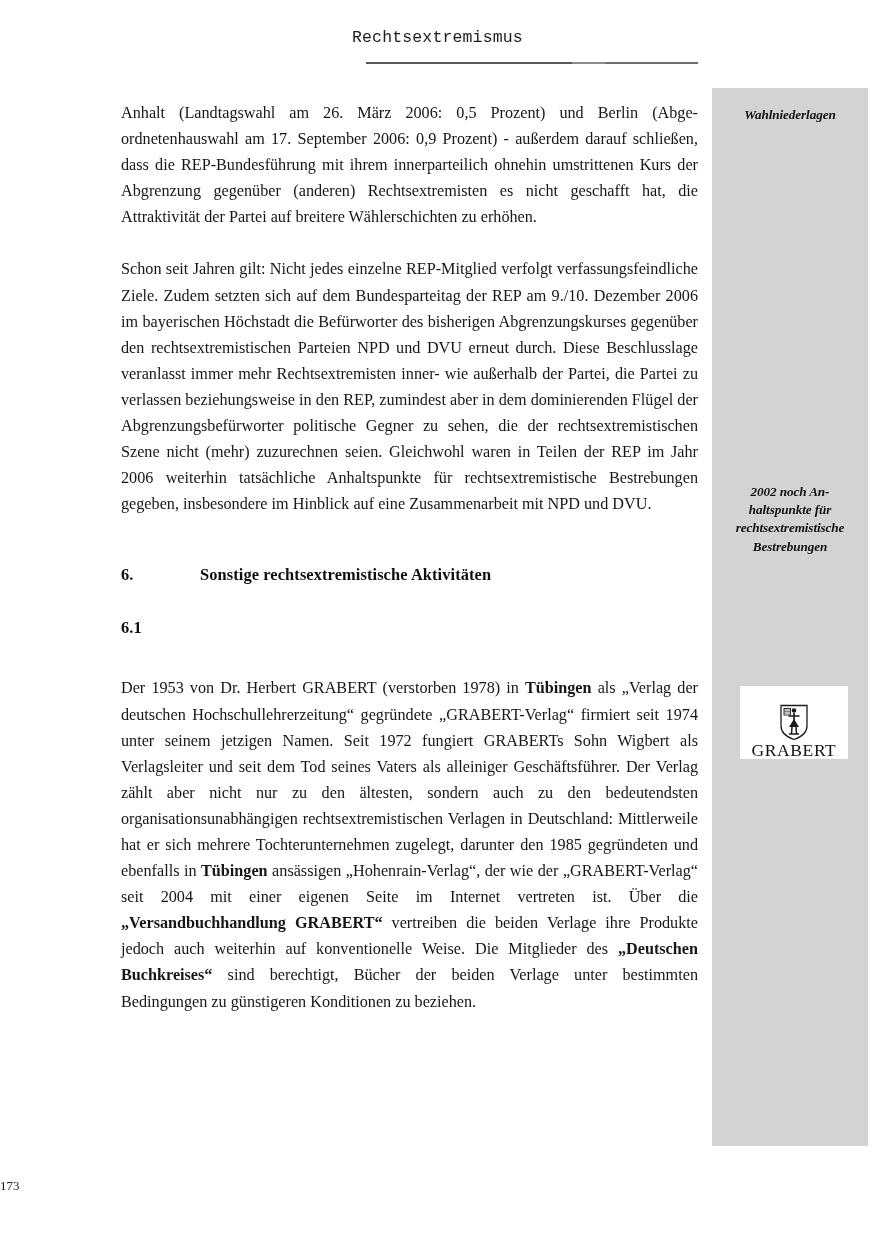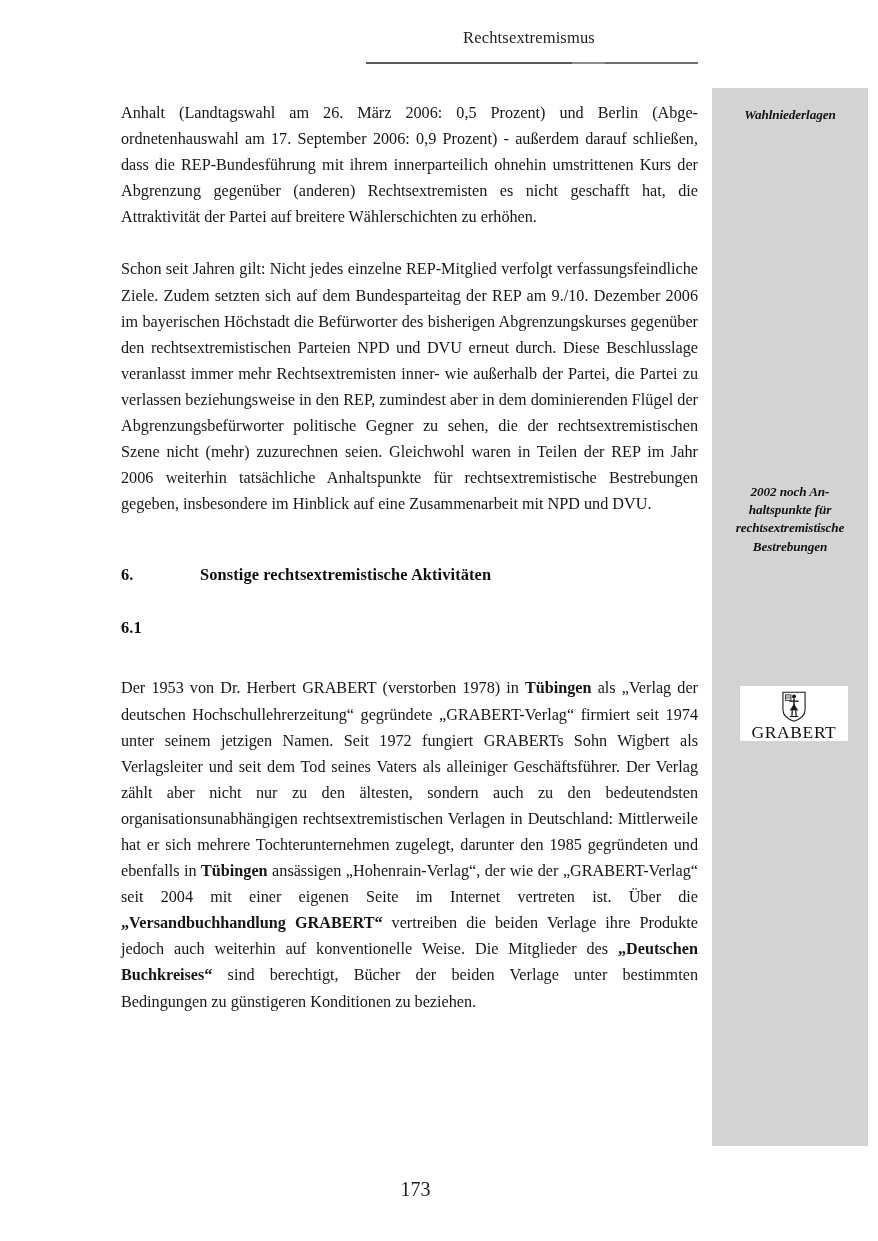--- a/index.html
+++ b/index.html
@@ -21,24 +21,25 @@
   
   .page {
     position: absolute;
     inset: 0;
     background: #ffffff;
   }
 
   
   .header {
     position: absolute;
-    left: 363px;
+    left: 352px;
     top: 28px;
     width: 332px;
-    text-align: center;
+    text-align: left;
+    font-family: Liberation Mono, monospace;
   }
   .header-title {
     font-size: 16.5px;
     letter-spacing: .15px;
     color: #1c1c1c;
     display: block;
     line-height: 1.25;
   }
   .header-rule {
     position: absolute;
@@ -74,21 +75,21 @@
   }
   .margin-note.note-1 { top: 18px; }
   .margin-note.note-2 { top: 395px; }
 
   
   .logo-box {
     position: absolute;
     left: 28px;
     top: 598px;
     width: 108px;
-    height: 55px;
+    height: 73px;
     background: #ffffff;
     display: flex;
     flex-direction: column;
     align-items: center;
     justify-content: flex-end;
     padding-top: 5px;
     box-sizing: border-box;
   }
   .logo-mark {
     width: 30px;
@@ -148,22 +149,22 @@
 
   
   .gap-before { margin-top: 0; }
 
   
   .folio {
     position: absolute;
     left: 0;
     top: 1178px;
     width: 831px;
-    text-align: center;
-    font-size: 20px;
+    text-align: left;
+    font-size: 13px;
     color: #1c1c1c;
   }
 </style>
 </head>
 <body>
 
 <div class="page">
 
   <div class="header">
     <span class="header-title">Rechtsextremismus</span>

